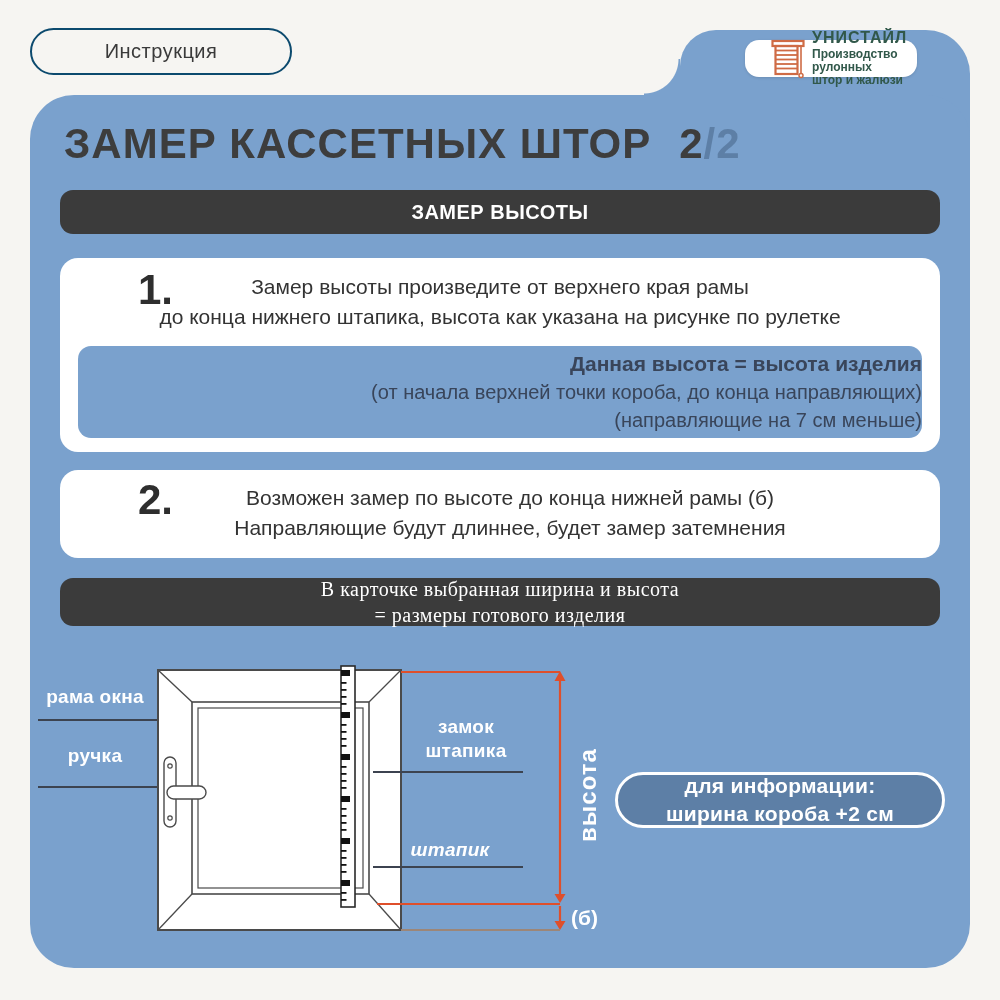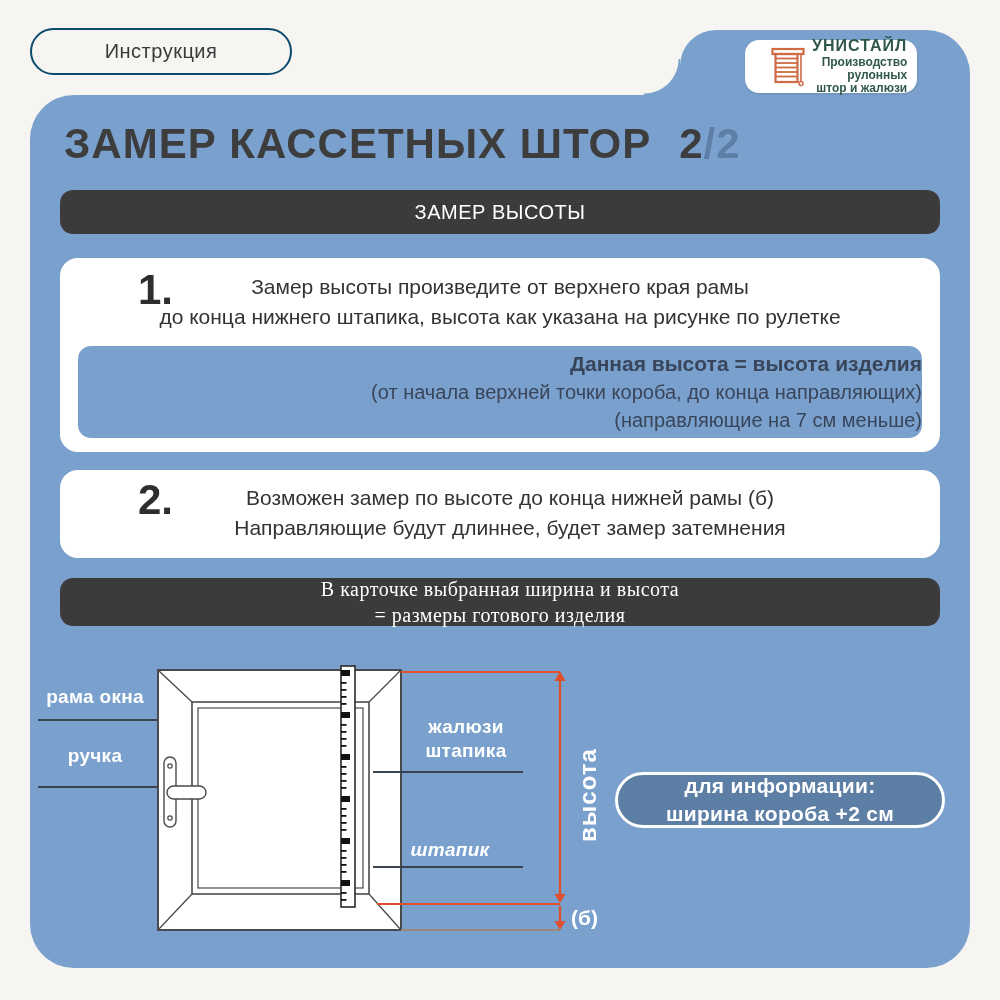--- a/index.html
+++ b/index.html
@@ -10,22 +10,22 @@
   .badge{position:absolute;left:30px;top:28px;width:262px;height:47px;border:2px solid #0c4a6e;border-radius:24px;
          display:flex;align-items:center;justify-content:center;font-size:20px;color:#3a3a3a;letter-spacing:.5px;box-sizing:border-box;background:#f6f5f2;}
 
   
   .bluecard{position:absolute;left:30px;top:95px;width:940px;height:873px;background:#7aa1cd;border-radius:44px;}
   .bluetab{position:absolute;left:680px;top:30px;width:290px;height:110px;background:#7aa1cd;border-radius:36px 44px 0 0;}
   .fillet{position:absolute;left:644px;top:59px;width:36px;height:36px;
           background:radial-gradient(circle 36px at 0 0,#f6f5f2 0 34px,#7aa1cd 35px);}
 
   
-  .logo{position:absolute;left:745px;top:40px;width:172px;height:53px;background:#ffffff;border-radius:14px;
-        display:flex;align-items:center;gap:7px;padding:0 26px;box-sizing:border-box;box-shadow:0 1px 3px rgba(0,0,0,.12);text-align:right;}
+  .logo{position:absolute;left:745px;top:40px;width:172px;height:37px;background:#ffffff;border-radius:14px;
+        display:flex;align-items:center;gap:7px;padding:0 26px;box-sizing:border-box;box-shadow:0 1px 3px rgba(0,0,0,.12);}
   .logo-text{display:flex;flex-direction:column;line-height:1.05;}
   .logo-name{font-size:16px;font-weight:bold;color:#31584a;letter-spacing:1px;}
   .logo-tag{font-size:12px;font-weight:bold;color:#31584a;margin-top:1px;}
 
   
   .title{position:absolute;left:64px;top:120px;font-size:42px;font-weight:600;color:#3d3d3d;letter-spacing:1px;white-space:nowrap;}
   .title .pg-cur{margin-left:28px;}
   .title .pg-blue{color:#5d7fa6;}
 
   
@@ -90,21 +90,21 @@
       <span class="logo-tag">Производство рулонных</span>
       <span class="logo-tag">штор и жалюзи</span>
     </span>
   </div>
 
   <div class="title">
     <span>ЗАМЕР КАССЕТНЫХ ШТОР</span><span class="pg-cur">2</span><span class="pg-blue">/</span><span class="pg-blue">2</span>
   </div>
 
   <div class="darkbar bar1">
-    <span style="font-weight:normal;">ЗАМЕР ВЫСОТЫ</span>
+    <span style="font-weight:bold;">ЗАМЕР ВЫСОТЫ</span>
   </div>
 
   <div class="stepcard card1">
     <div class="stepnum">1.</div>
     <div class="steptext">
       <div>Замер высоты произведите от верхнего края рамы</div>
       <div>до конца нижнего штапика, высота как указана на рисунке по рулетке</div>
     </div>
     <div class="notepanel">
       <div class="nb">Данная высота = высота изделия</div>
@@ -167,21 +167,21 @@
     <polygon points="554.5,894 565.5,894 560,903" fill="#df4f2b"></polygon>
     <line x1="377" y1="904" x2="560" y2="904" stroke="#df4f2b" stroke-width="2.2"></line>
     <line x1="560" y1="906" x2="560" y2="928" stroke="#df4f2b" stroke-width="2.2"></line>
     <polygon points="554.5,921 565.5,921 560,930" fill="#df4f2b"></polygon>
     <line x1="401" y1="930" x2="560" y2="930" stroke="#9c8678" stroke-width="2"></line>
   </svg>
 
   <div class="dlabel" style="left:40px;top:686px;width:110px;">рама окна</div>
   <div class="dlabel" style="left:40px;top:745px;width:110px;">ручка</div>
   <div class="dlabel" style="left:406px;top:715px;width:120px;line-height:24px;">
-    <div>жалюзи</div>
+    <div>замок</div>
     <div>штапика</div>
   </div>
   <div class="dlabel" style="left:390px;top:839px;width:120px;font-style:italic;">штапик</div>
   <div class="height-label">высота</div>
   <div class="b-label">(б)</div>
 
   <div class="infocard">
     <div>для информации:</div>
     <div>ширина короба +2 см</div>
   </div>

